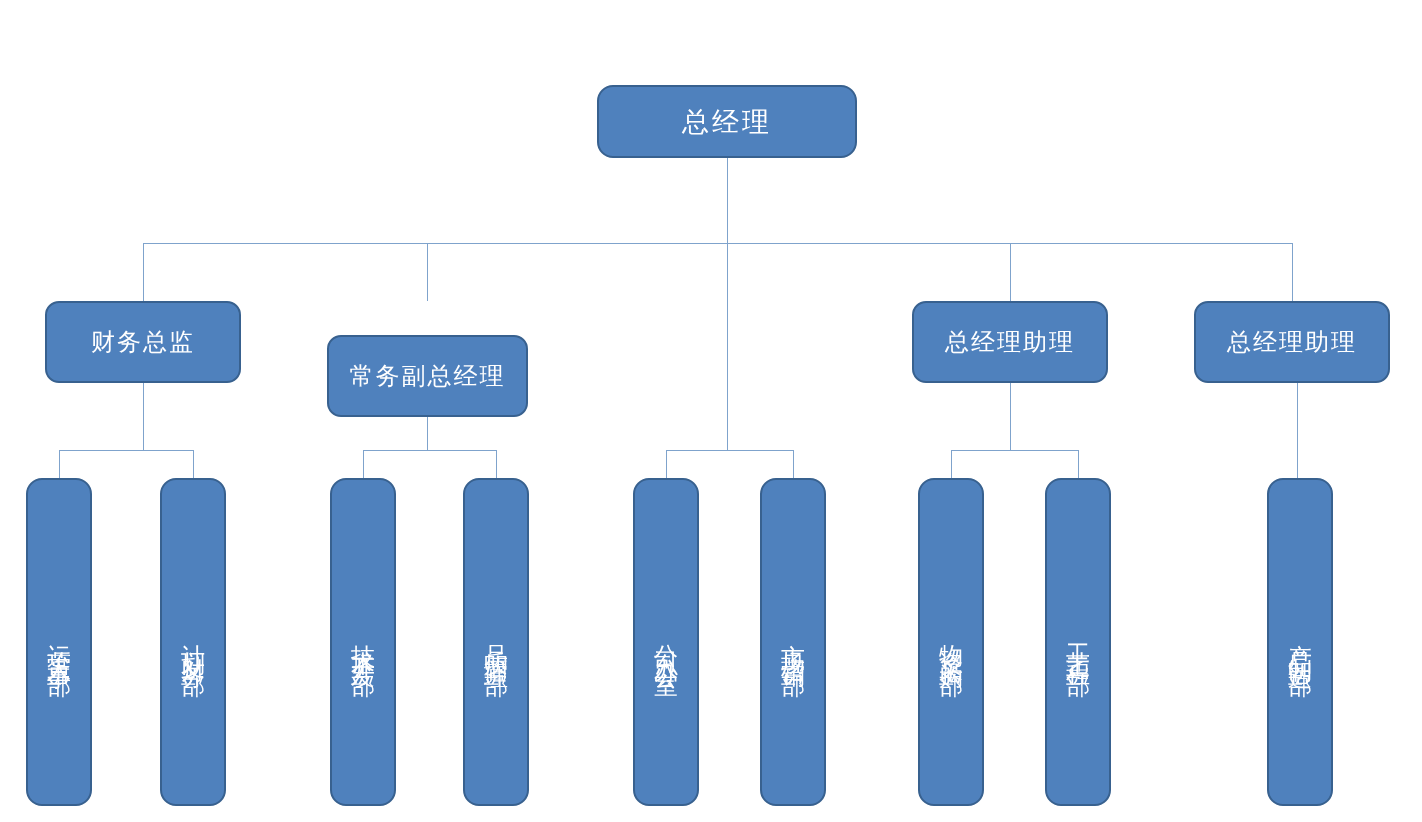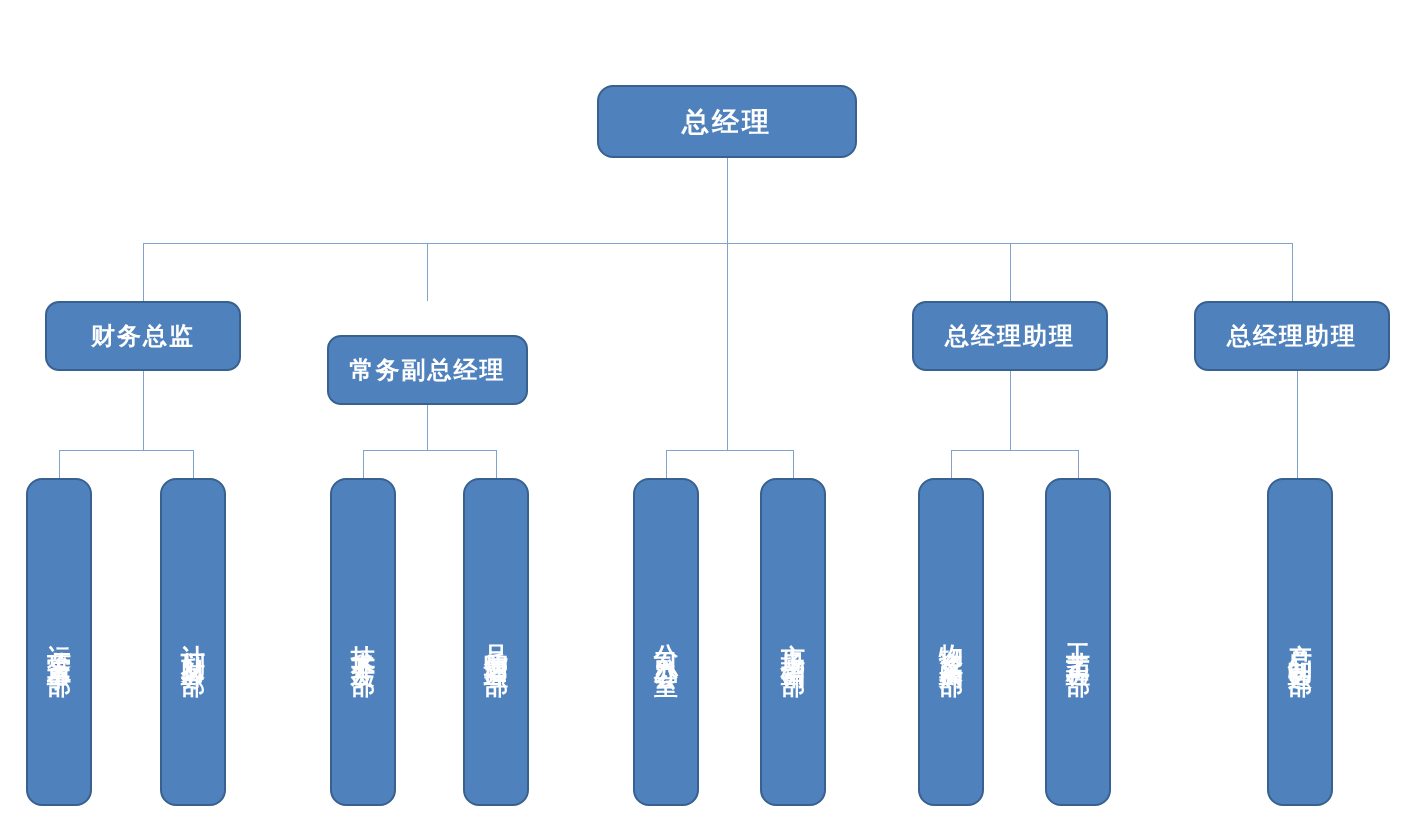--- a/index.html
+++ b/index.html
@@ -20,31 +20,31 @@
     overflow: hidden;
   }
   .node {
     position: absolute;
     background: var(--node-fill);
     border: 2.5px solid var(--node-border);
     color: var(--node-text);
     display: flex;
     align-items: center;
     justify-content: center;
-    font-weight: bold;
+    font-weight: normal;
     text-align: center;
   }
   .node-root {
     left: 597px; top: 85px; width: 260px; height: 73px;
     border-radius: 16px;
     font-size: 27px;
     letter-spacing: 3px;
   }
   .node-l2 {
-    top: 301px; height: 70px;
+    top: 301px; height: 82px;
     border-radius: 14px;
     font-size: 24px;
     letter-spacing: 2px;
   }
   .node-dept {
     top: 478px; width: 66px; height: 328px;
     border-radius: 16px;
     font-size: 24px;
     writing-mode: vertical-rl;
     text-orientation: upright;

